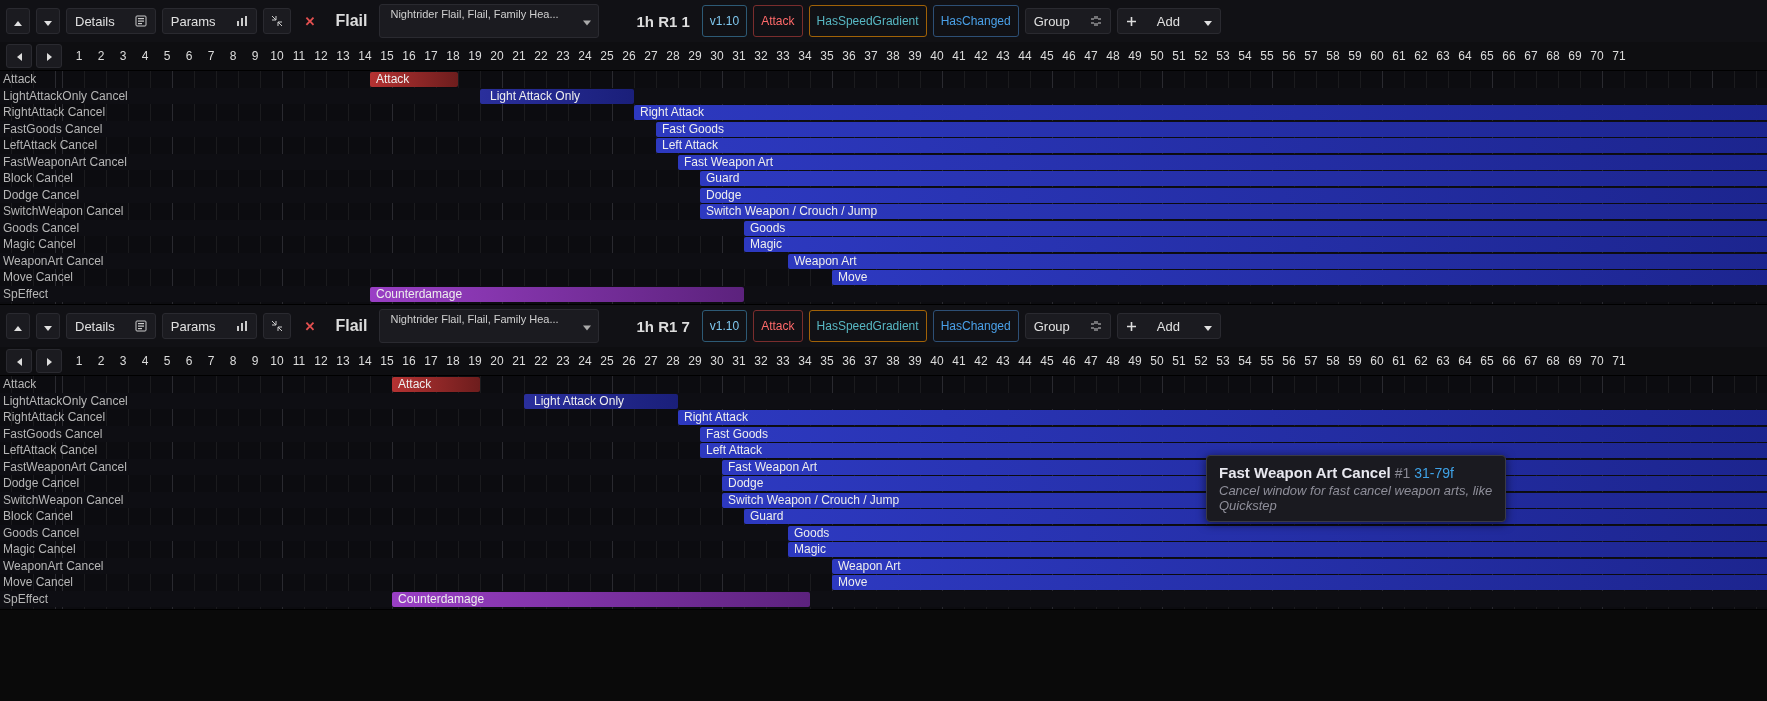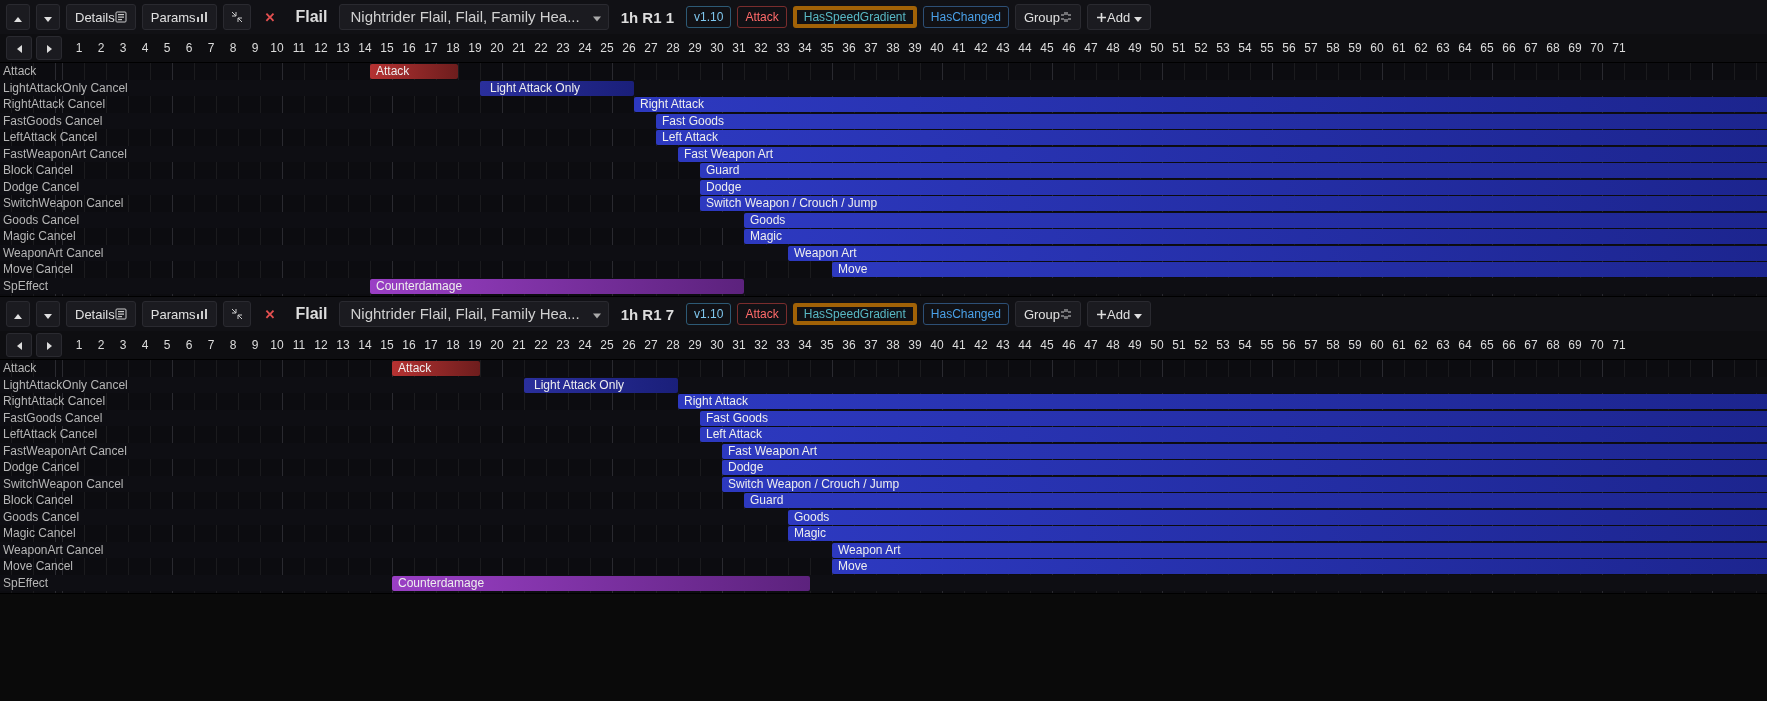--- a/index.html
+++ b/index.html
@@ -11,49 +11,49 @@
   overflow-x: hidden;
   width: 1767px;
 }
 .panel { border-bottom: 1px solid #000; }
 .toolbar {
   display: flex; align-items: center; gap: 6px;
   padding: 4px 6px;
   background: #111115;
 }
 .btn {
-  display: inline-flex; align-items: center; gap: 0;
+  display: inline-flex; align-items: center; gap: 20px;
   background: #1b1b20; border: 1px solid #2a2a30; color: #e0e0e0;
   padding: 3px 8px; border-radius: 3px; font-size: 13px; cursor: pointer;
   height: 26px;
 }
 .btn.icon-btn { padding: 3px 7px; }
 .btn.plain { background: transparent; border-color: transparent; }
 .close-x { color: #e45050; font-weight: bold; }
 .tag {
   display: inline-flex; align-items: center;
   border-radius: 3px; padding: 2px 7px; font-size: 12px;
-  height: 22px; font-weight: 500;
+  height: 32px; font-weight: 500;
 }
 .tag.ver   { color:#7fc7ee; border:1px solid #2d5a75; }
 .tag.red   { color:#ff6a6a; border:1px solid #7a2d2d; }
-.tag.teal  { color:#58b8c4; border:4px solid #a16207; }
+.tag.teal  { color:#58b8c4; border:1px solid #a16207; }
 .tag.cyan  { color:#4aa0e8; border:1px solid #2d4f75; }
 .weapon-type {
   color:#ddd; font-weight:600; font-size:16px; padding:0 6px;
 }
 .select {
   background:#1b1b20; border:1px solid #2a2a30; color:#d0d0d0;
-  padding:3px 28px 3px 10px; border-radius:3px; height:26px;
-  position:relative; min-width:220px; font-size:15px;
+  padding:3px 28px 3px 10px; border-radius:3px; height:34px;
+  position:relative; min-width:220px; font-size:11px;
   white-space:nowrap; overflow:hidden; text-overflow:ellipsis;
 }
 .sel-wrap { position:relative; display:inline-block; }
 .sel-wrap .chev { position:absolute; right:8px; top:50%; transform:translateY(-50%); pointer-events:none; color:#aaa; }
-.combo-label { color:#ddd; font-weight:600; font-size:15px; padding:0 6px; }
+.combo-label { color:#ddd; font-weight:600; font-size:15px; padding:0 6px;margin-left:25px; }
 .navrow {
   display:flex; align-items:center; gap:0;
   background:#0e0e11;
   padding: 2px 0 2px 6px;
   border-bottom:1px solid #000;
 }
 .navrow .arrow {
   background:#1b1b20; border:1px solid #2a2a30; color:#ddd;
   width:26px; height:24px; display:flex; align-items:center; justify-content:center;
   border-radius:3px; margin-right:4px; cursor:pointer;
@@ -513,15 +513,19 @@
           <div class="bar bluef" style="left: 832px; width: 1078px;">Weapon Art</div>
         </div>
         <div class="row">
           <span class="row-label">Move Cancel</span>
           <div class="bar bluef" style="left: 832px; width: 1078px;">Move</div>
         </div>
         <div class="row">
           <span class="row-label">SpEffect</span>
           <div class="bar purple" style="left: 392px; width: 418px;">Counterdamage</div>
         </div>
+        <div class="tooltip" style="left: 1206px; top: 78.5px;">
+          <div><span class="tt-title">Fast Weapon Art Cancel</span><span class="tt-idx">#1</span><span class="tt-range">31-79f</span></div>
+          <div class="tt-desc">Cancel window for fast cancel weapon arts, like Quickstep</div>
+        </div>
       </div>
     </div>
   </div>
 
 </body></html>

